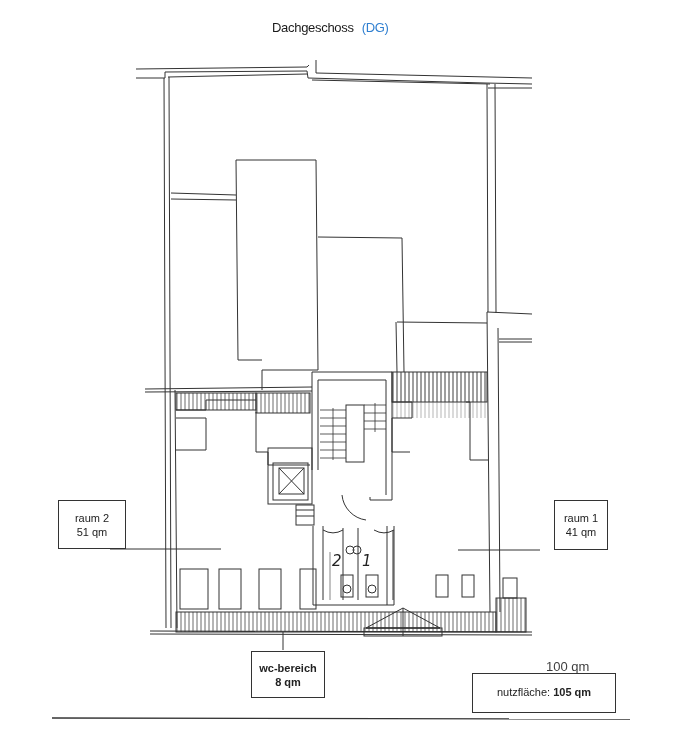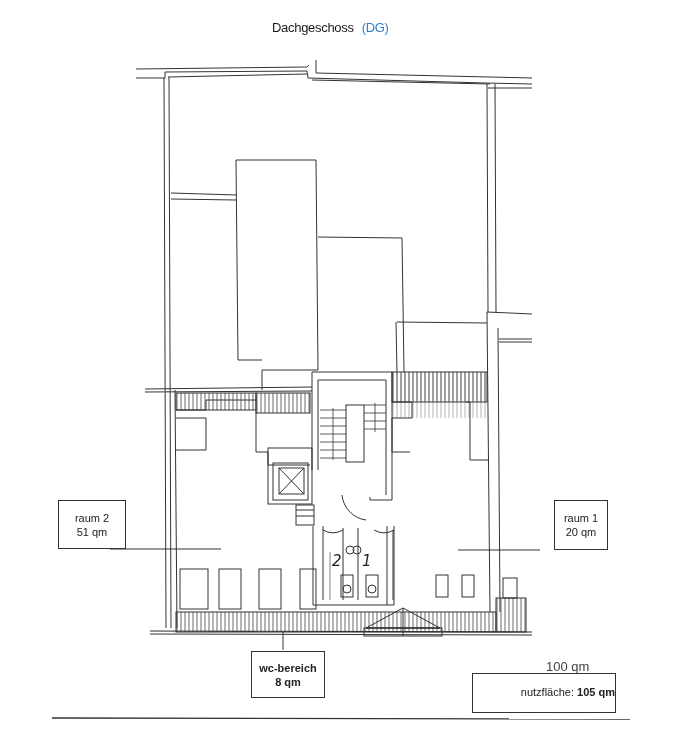--- a/index.html
+++ b/index.html
@@ -3,21 +3,21 @@
 <meta charset="utf-8">
 <style>
   html, body { margin:0; padding:0; background:#ffffff; }
   body { width:682px; height:744px; position:relative; overflow:hidden; font-family:"Liberation Sans", sans-serif; }
   .title { position:absolute; top:20px; left:272px; font-size:13px; color:#1a1a1a; letter-spacing:-0.3px; white-space:nowrap; }
   .title .sub { color:#2f7fd0; margin-left:8px;text-align:right; }
   svg.plan { position:absolute; left:0; top:0; }
   .label-box { position:absolute; border:1px solid #333; background:#fff; text-align:center; font-size:11px; color:#222; line-height:14px; box-sizing:border-box;padding-left:16px; }
   .label-box .inner { position:absolute; left:0; right:0; top:50%; transform:translateY(-50%); }
   .total-note { position:absolute; left:546px; top:659px; font-size:13px; color:#404040; }
-  .total-box { position:absolute; left:472px; top:673px; width:144px; height:40px; border:1.5px solid #333; box-sizing:border-box; font-size:11px; color:#222; text-align:right; line-height:37px; }
+  .total-box { position:absolute; left:472px; top:673px; width:144px; height:40px; border:1.5px solid #333; box-sizing:border-box; font-size:11px; color:#222; text-align:center; line-height:37px; }
   .total-box b { font-weight:bold; }
 </style>
 </head>
 <body>
 
 <div class="title">
   <span>Dachgeschoss</span><span class="sub">(DG)</span>
 </div>
 
 <svg class="plan" width="682" height="744" viewBox="0 0 682 744" xmlns="http://www.w3.org/2000/svg">
@@ -169,21 +169,21 @@
 <div class="label-box" style="left:58px; top:500px; width:68px; height:49px;">
   <div class="inner">
     <div>raum 2</div>
     <div>51 qm</div>
   </div>
 </div>
 
 <div class="label-box" style="left:538px; top:500px; width:54px; height:50px;margin-left:16px;">
   <div class="inner">
     <div>raum 1</div>
-    <div>20 qm</div>
+    <div>41 qm</div>
   </div>
 </div>
 
 <div class="label-box" style="left:251px; top:651px; width:74px; height:47px;font-weight:bold;">
   <div class="inner">
     <div>wc-bereich</div>
     <div>8 qm</div>
   </div>
 </div>
 

